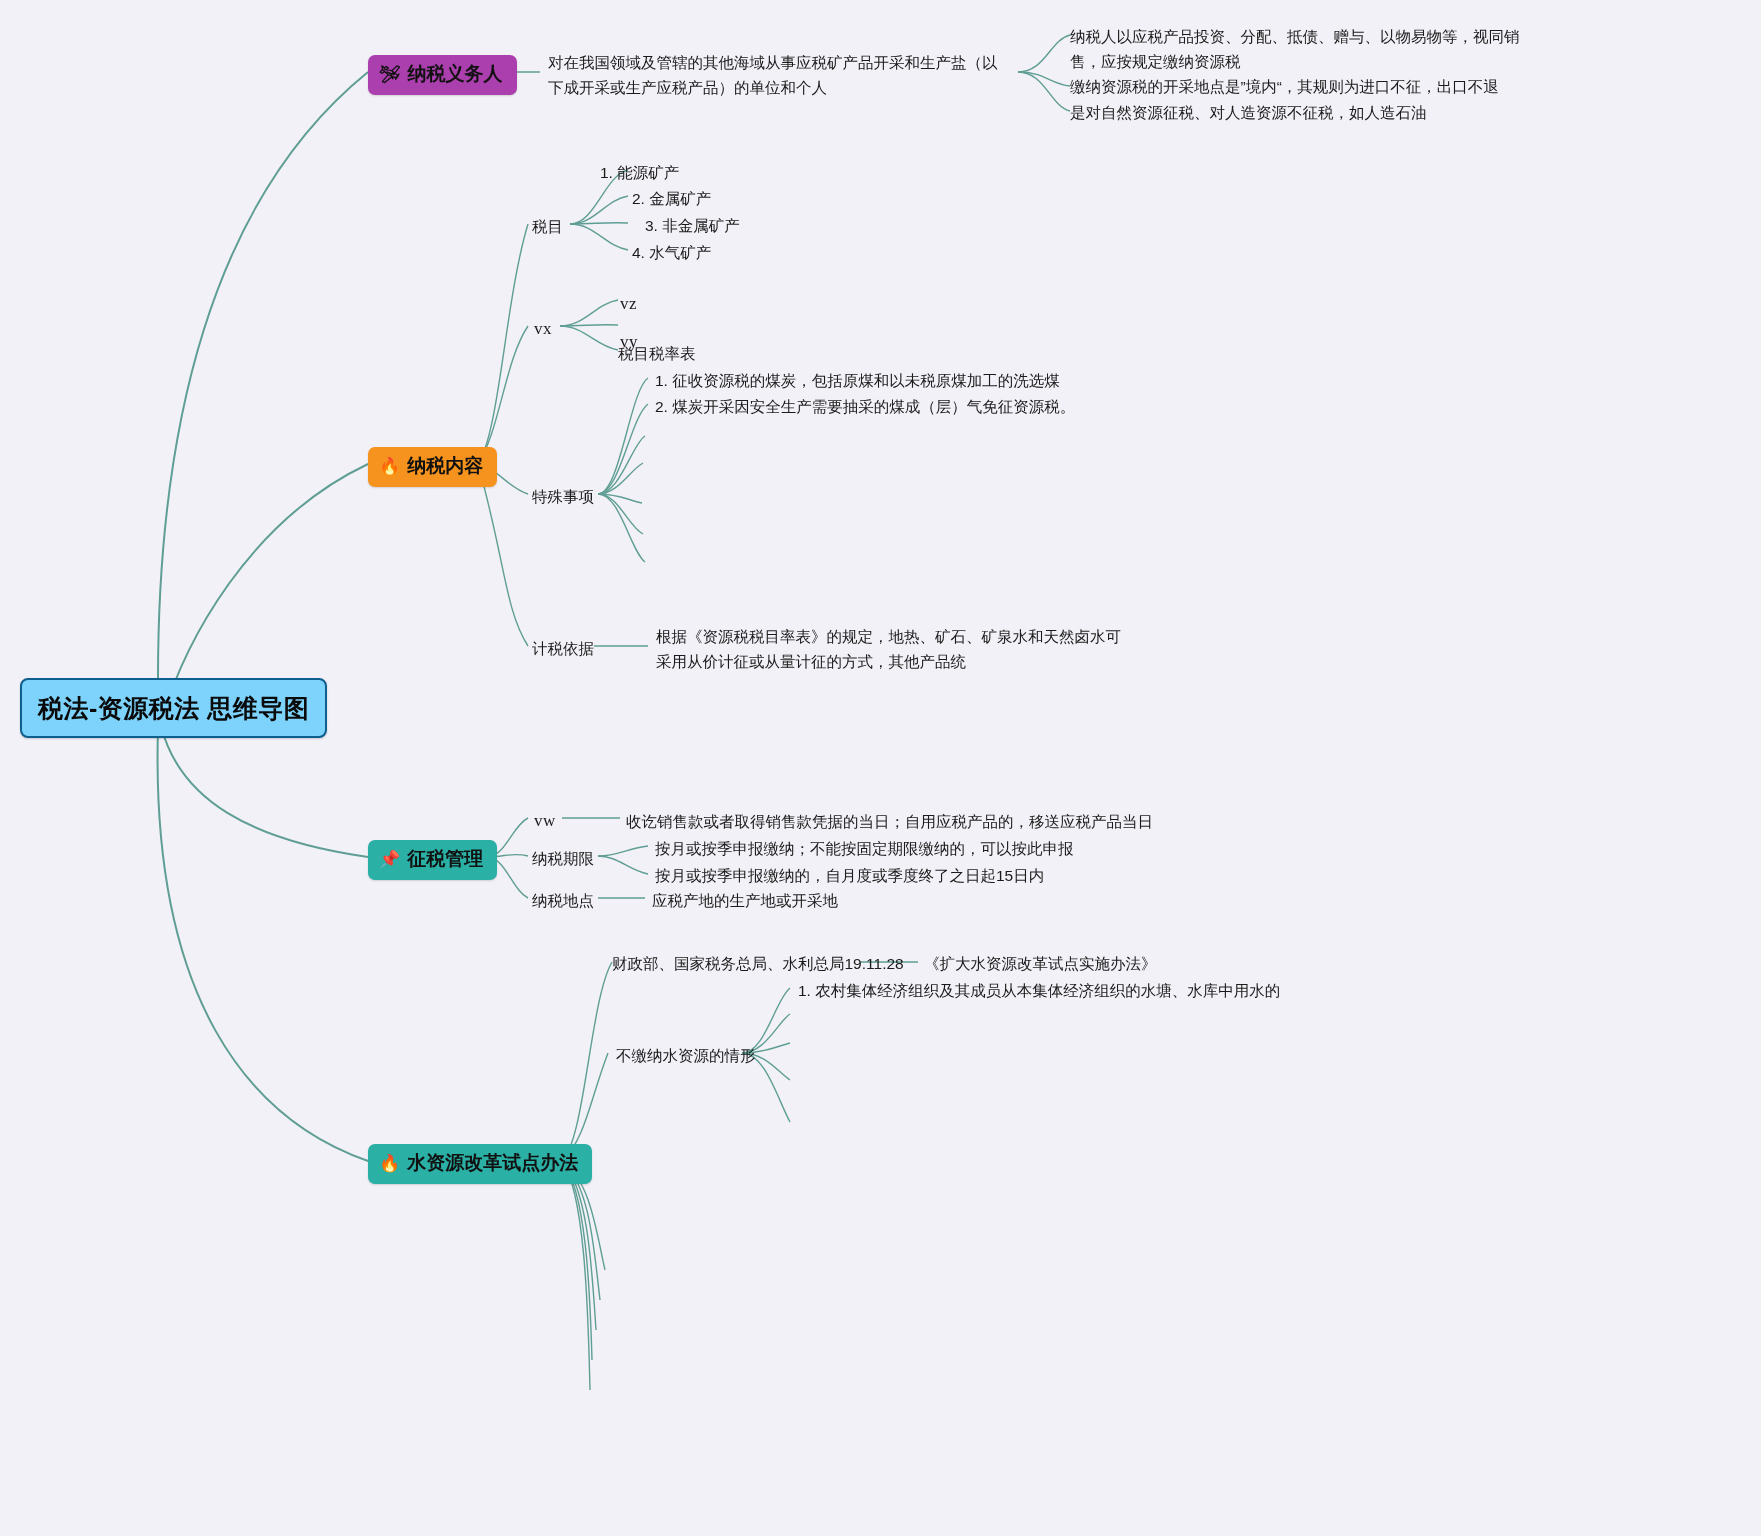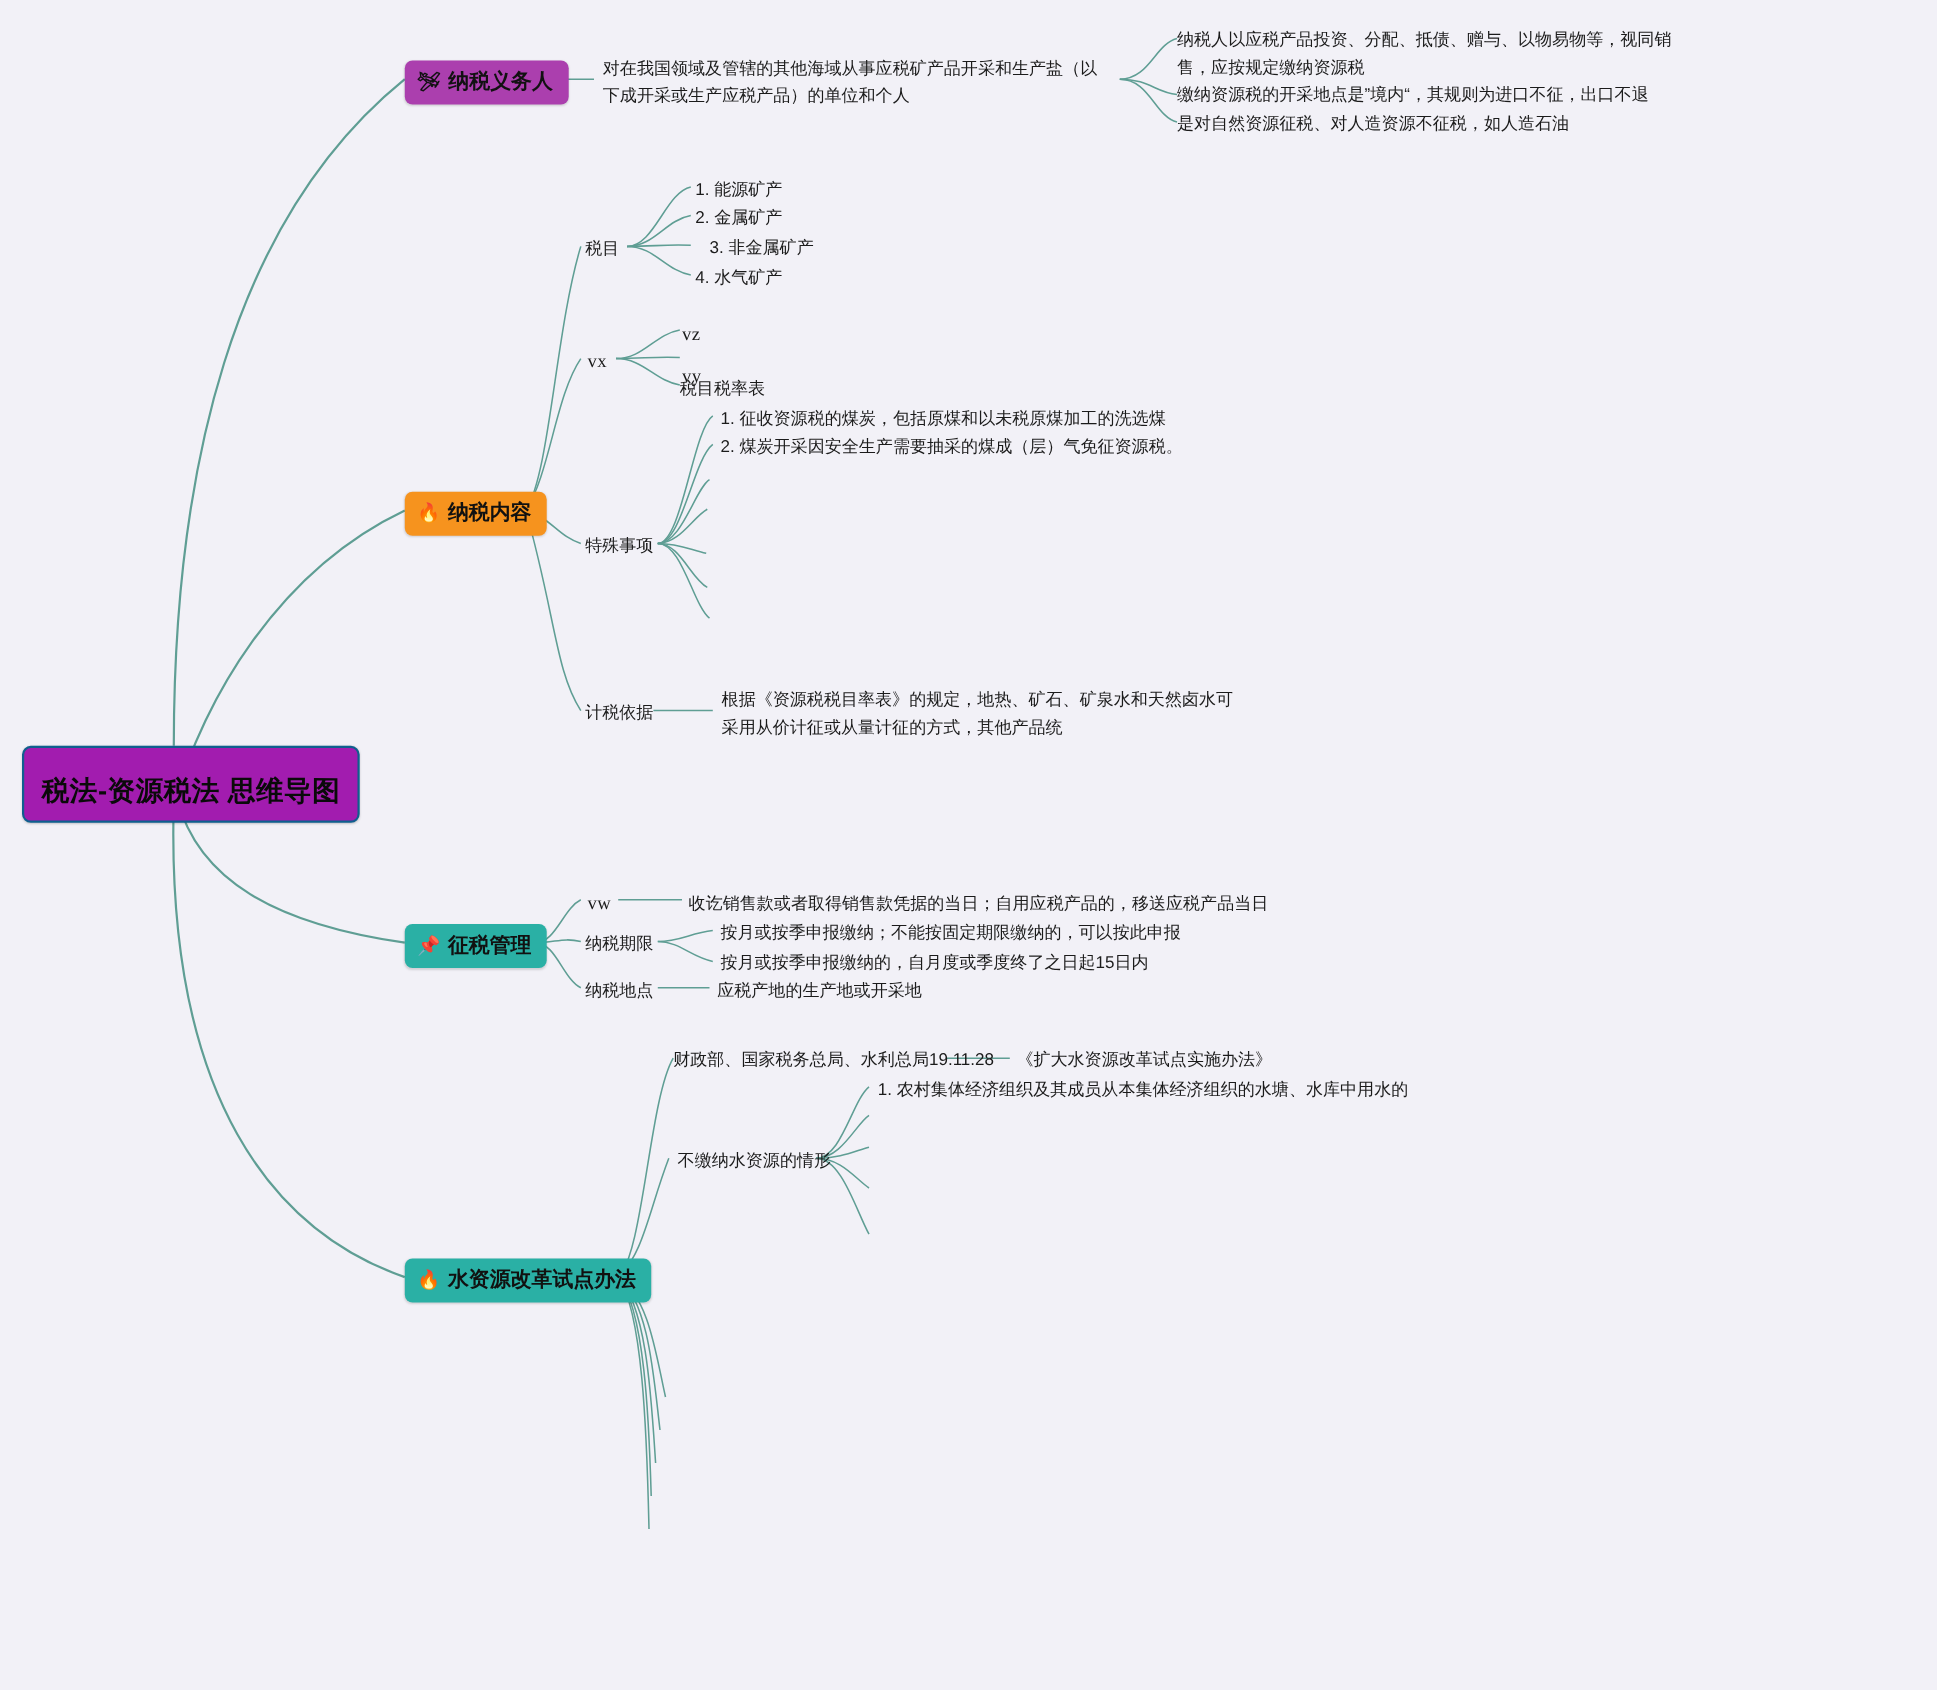--- a/index.html
+++ b/index.html
@@ -13,24 +13,24 @@
   #mindmap{position:absolute;inset:0;width:1761px;height:1536px;}
   svg.links{position:absolute;left:0;top:0;width:1761px;height:1536px;pointer-events:none;}
   svg.links path{fill:none;stroke:#5f9e94;stroke-width:1.4;}
   svg.links path.thick{stroke-width:2;}
 
   .node{position:absolute;box-sizing:border-box;}
 
   
   .root{
     left:20px;top:678px;
-    background:#a21caf;
+    background:#7dd3fc;
     border:2px solid #0f5f8e;
     border-radius:8px;
-    padding:22px 16px 11px 16px;
+    padding:12px 16px 11px 16px;
     color:#0a0a0a;
     font-size:25px;
     font-weight:bold;
     letter-spacing:0.5px;
     white-space:nowrap;
     box-shadow:0 1px 2px rgba(0,0,0,.18);
   }
 
   
   .branch{
@@ -147,21 +147,21 @@
   <div class="node leaf cn" style="left:1070px;top:24px;width:480px;">纳税人以应税产品投资、分配、抵债、赠与、以物易物等，视同销售，应按规定缴纳资源税</div>
   <div class="node leaf cn nowrap" style="left:1070px;top:74px;text-align:right;">缴纳资源税的开采地点是”境内“，其规则为进口不征，出口不退</div>
   <div class="node leaf cn nowrap" style="left:1070px;top:100px;">是对自然资源征税、对人造资源不征税，如人造石油</div>
 
   <div class="node branch b-orange" style="left:368px;top:447px;">
     <span class="emo">🔥</span>
     <span>纳税内容</span>
   </div>
 
   <div class="node leaf cn nowrap" style="left:532px;top:214px;">税目</div>
-  <div class="node leaf cn nowrap" style="left:632px;top:160px;">1. 能源矿产</div>
+  <div class="node leaf cn nowrap" style="left:600px;top:160px;">1. 能源矿产</div>
   <div class="node leaf cn nowrap" style="left:632px;top:186px;">2. 金属矿产</div>
   <div class="node leaf cn nowrap" style="left:632px;top:213px;margin-left:13px;">3. 非金属矿产</div>
   <div class="node leaf cn nowrap" style="left:632px;top:240px;">4. 水气矿产</div>
 
   <div class="node leaf mono-serif nowrap" style="left:534px;top:315px;">vx</div>
   <div class="node leaf mono-serif nowrap" style="left:620px;top:290px;">vz</div>
   <div class="node leaf mono-serif nowrap" style="left:620px;top:328px;">vy</div>
   <div class="node leaf cn nowrap" style="left:618px;top:341px;">税目税率表</div>
 
   <div class="node leaf cn nowrap" style="left:532px;top:484px;">特殊事项</div>

